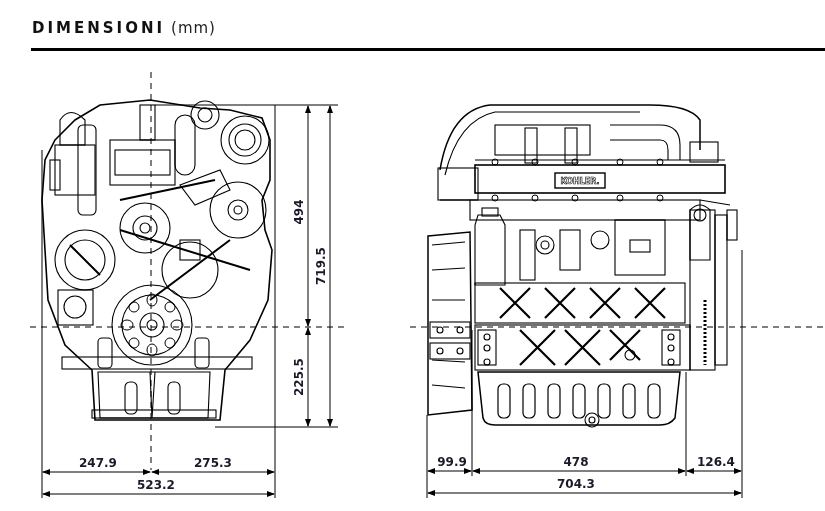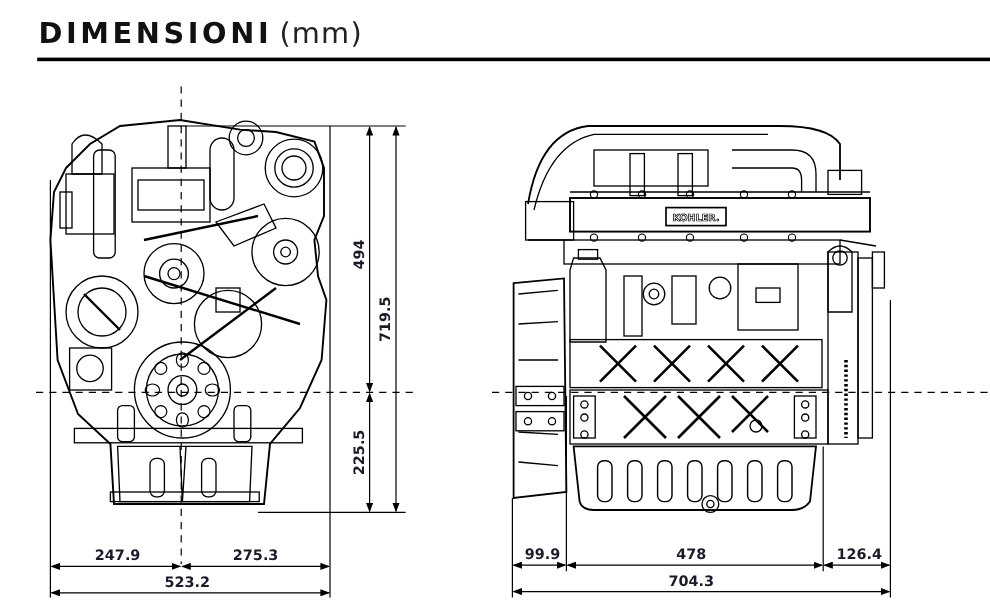--- a/index.html
+++ b/index.html
@@ -1,18 +1,18 @@
 <!DOCTYPE html>
 <html><head>
 <meta charset="utf-8">
 <style>
   html, body { margin: 0; padding: 0; background: #ffffff; }
   body { width: 825px; height: 511px; position: relative; overflow: hidden;
          font-family: "DejaVu Sans", sans-serif; color: #111; }
-  .title { position: absolute; left: 32px; top: 14px; font-size: 24px; line-height: 28px;
+  .title { position: absolute; left: 32px; top: 14px; font-size: 15px; line-height: 28px;
            white-space: nowrap; }
   .title .bold { font-weight: bold; letter-spacing: 3px; color: #111; }
   .title .unit { font-weight: normal; letter-spacing: 1px; margin-left: 6px; color: #222; }
   .rule { position: absolute; left: 31px; top: 48px; width: 794px; height: 3px; background: #000; }
   svg.drawing { position: absolute; left: 0; top: 0; }
   .dimtext { font-family: "DejaVu Sans", sans-serif; font-weight: bold; font-size: 12px; fill: #1a1a2a; }
 </style>
 </head>
 <body>
 

